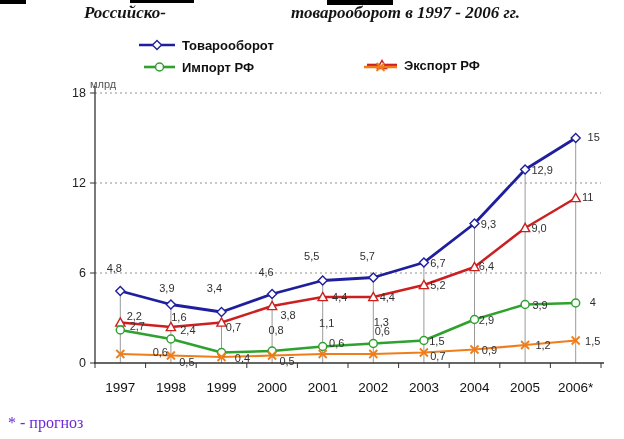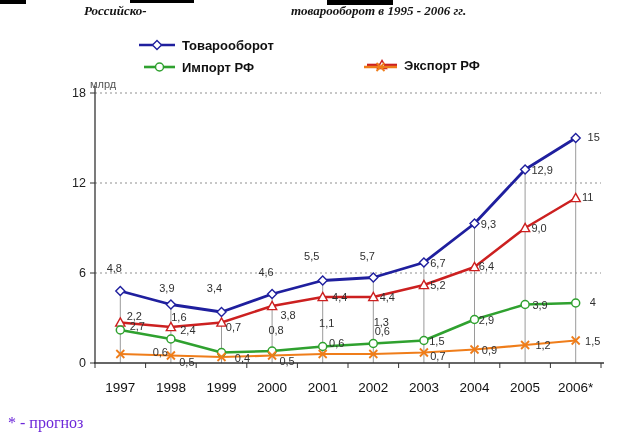--- a/index.html
+++ b/index.html
@@ -1,41 +1,41 @@
 <!DOCTYPE html>
 <html><head>
 <meta charset="utf-8">
 <style>
   html,body{margin:0;padding:0;background:#ffffff;}
   .page{position:relative;width:624px;height:439px;background:#fff;overflow:hidden;
         font-family:"Liberation Sans",sans-serif;}
   .artifact{position:absolute;background:#000;}
   .title-part{position:absolute;top:3px;font-family:"Liberation Serif",serif;
-              font-style:italic;font-weight:600;font-size:13px;color:#141414;white-space:nowrap;}
+              font-style:italic;font-weight:600;font-size:17px;color:#141414;white-space:nowrap;}
   .unit-label{position:absolute;left:90px;top:56px;font-size:11px;color:#555;margin-top:22px;}
   .legend-item{position:absolute;height:16px;display:flex;align-items:center;gap:6px;}
   .legend-item .lbl{font-size:13px;font-weight:bold;color:#101010;white-space:nowrap;}
   svg{position:absolute;left:0;top:0;}
   .axis-label{font:12.5px "Liberation Sans",sans-serif;fill:#222;}
   .data-label{font:11px "Liberation Sans",sans-serif;fill:#303030;}
   .cat-label{font:13.5px "Liberation Sans",sans-serif;fill:#111;}
   .footnote{position:absolute;left:8px;top:406px;font-family:"Liberation Serif",serif;
             font-size:16px;color:#6d28d9;margin-top:8px;}
 </style>
 </head>
 <body>
 
 <div class="page">
 
   <div class="artifact" style="left:0;top:0;width:26px;height:4px;"></div>
   <div class="artifact" style="left:130px;top:0;width:64px;height:3px;"></div>
   <div class="artifact" style="left:327px;top:0;width:66px;height:5px;"></div>
 
   <span class="title-part" style="left:84px;">Российско-</span>
-  <span class="title-part" style="left:291px;">товарооборот в 1995 - 2006 гг.</span>
+  <span class="title-part" style="left:291px;">товарооборот в 1997 - 2006 гг.</span>
 
   <span class="unit-label">млрд</span>
 
   <svg id="plot" width="624" height="404" viewBox="0 0 624 404">
       <line x1="90" y1="363" x2="95" y2="363" stroke="#333" stroke-width="1"></line>
       <text x="86" y="367" text-anchor="end" class="axis-label">0</text>
       <line x1="95" y1="273" x2="601" y2="273" stroke="#8f8f8f" stroke-width="1" stroke-dasharray="2 3"></line>
       <line x1="90" y1="273" x2="95" y2="273" stroke="#333" stroke-width="1"></line>
       <text x="86" y="277" text-anchor="end" class="axis-label">6</text>
       <line x1="95" y1="183" x2="601" y2="183" stroke="#8f8f8f" stroke-width="1" stroke-dasharray="2 3"></line>

